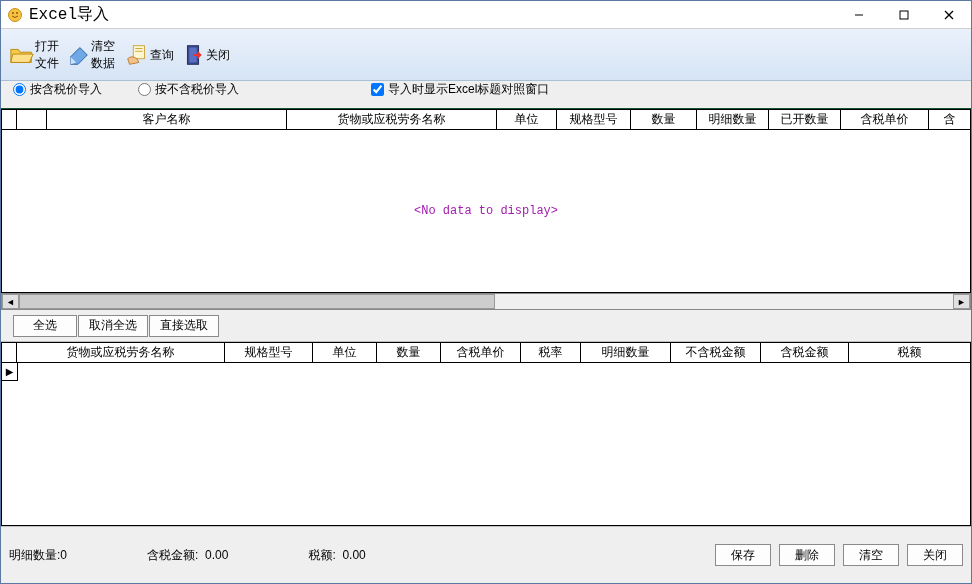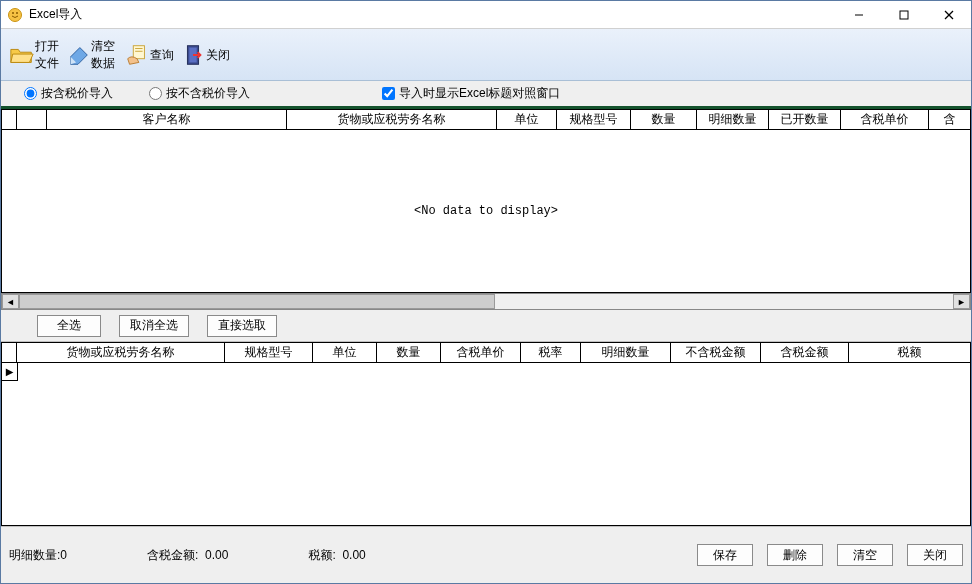--- a/index.html
+++ b/index.html
@@ -20,21 +20,21 @@
   background: #fff;
   display: flex;
   align-items: center;
   padding-left: 6px;
   border-bottom: 1px solid #d0d0d0;
 }
 .titlebar .app-icon {
   width: 16px; height: 16px;
   margin-right: 6px;
 }
-.titlebar .title { flex: 1; font-size: 12px; color: #000; }
+.titlebar .title { flex: 1; font-size: 16px; color: #000; font-family: Liberation Mono, monospace; }
 .titlebar .winbtns { display: flex; }
 .titlebar .winbtn {
   width: 45px; height: 28px;
   display: flex; align-items: center; justify-content: center;
   color: #000;
 }
 
 .toolbar {
   height: 52px;
   background: linear-gradient(#eaf1fb, #d6e4f5);
@@ -51,24 +51,24 @@
   width: 56px;
   height: 48px;
   cursor: pointer;
 }
 .toolbtn .ico { width: 26px; height: 26px; display:flex; align-items:center; justify-content:center; }
 .toolbtn .lbl { font-size: 12px; color: #000; margin-top: 1px; }
 
 .optbar {
   height: 28px;
   background: #efefef;
-  border-bottom: 3px solid #14532d;
-  display: flex;
-  align-items: center;
-  padding-left: 23px;
+  border-bottom: 1px solid #14532d;
+  display: flex;
+  align-items: flex-start;
+  padding-left: 12px;
   gap: 36px;
 }
 .radio, .check { display: flex; align-items: center; gap: 4px; }
 .radio input, .check input { margin: 0; }
 
 .grid {
   border-top: 1px solid #000;
   border-bottom: 1px solid #000;
 }
 .grid .hdr {
@@ -82,21 +82,21 @@
   border-bottom: 1px solid #000;
   display: flex; align-items: center; justify-content: center;
   font-size: 12px;
   overflow: hidden;
   white-space: nowrap;
 }
 .grid .hdrcell:first-child { border-left: 1px solid #000; }
 .grid1-body {
   height: 162px;
   display: flex; align-items: center; justify-content: center;
-  color: #000000;
+  color: #a21caf;
   font-family: "Courier New", monospace;
   font-size: 12px;
   border-left: 1px solid #000;
   border-right: 1px solid #000;
 }
 
 .hscroll {
   height: 17px;
   display: flex;
   background: #f0f0f0;
@@ -112,22 +112,22 @@
 .hscroll .track { flex: 1; position: relative; background: #f0f0f0; }
 .hscroll .thumb {
   position: absolute; left: 0; top: 0; height: 100%;
   width: 51%; background: #cdcdcd; border: 1px solid #999;
 }
 
 .midbtns {
   height: 32px;
   background: #efefef;
   display: flex; align-items: center;
-  padding-left: 36px;
-  gap: 18px;
+  padding-left: 12px;
+  gap: 1px;
   border-bottom: 1px solid #c0c0c0;
 }
 .btn {
   min-width: 64px;
   height: 22px;
   background: #fdfdfd;
   border: 1px solid #8a8a8a;
   font-size: 12px;
   display:flex;align-items:center;justify-content:center;
   padding: 0 10px;
@@ -151,21 +151,21 @@
 .footer {
   flex: 1;
   background: #efefef;
   border-top: 1px solid #c0c0c0;
   display: flex;
   align-items: center;
   padding: 0 8px;
 }
 .footer .status { display: flex; gap: 80px; font-size: 12px; }
 .footer .spacer { flex: 1; }
-.footer .fbtns { display: flex; gap: 14px; font-family: Liberation Serif, serif; }
+.footer .fbtns { display: flex; gap: 8px; font-family: Liberation Serif, serif; }
 .fbtn {
   width: 56px; height: 22px;
   background: #fdfdfd;
   border: 1px solid #8a8a8a;
   font-size: 12px;
   display:flex;align-items:center;justify-content:center;
   cursor:pointer;
 }
 </style>
 </head>

